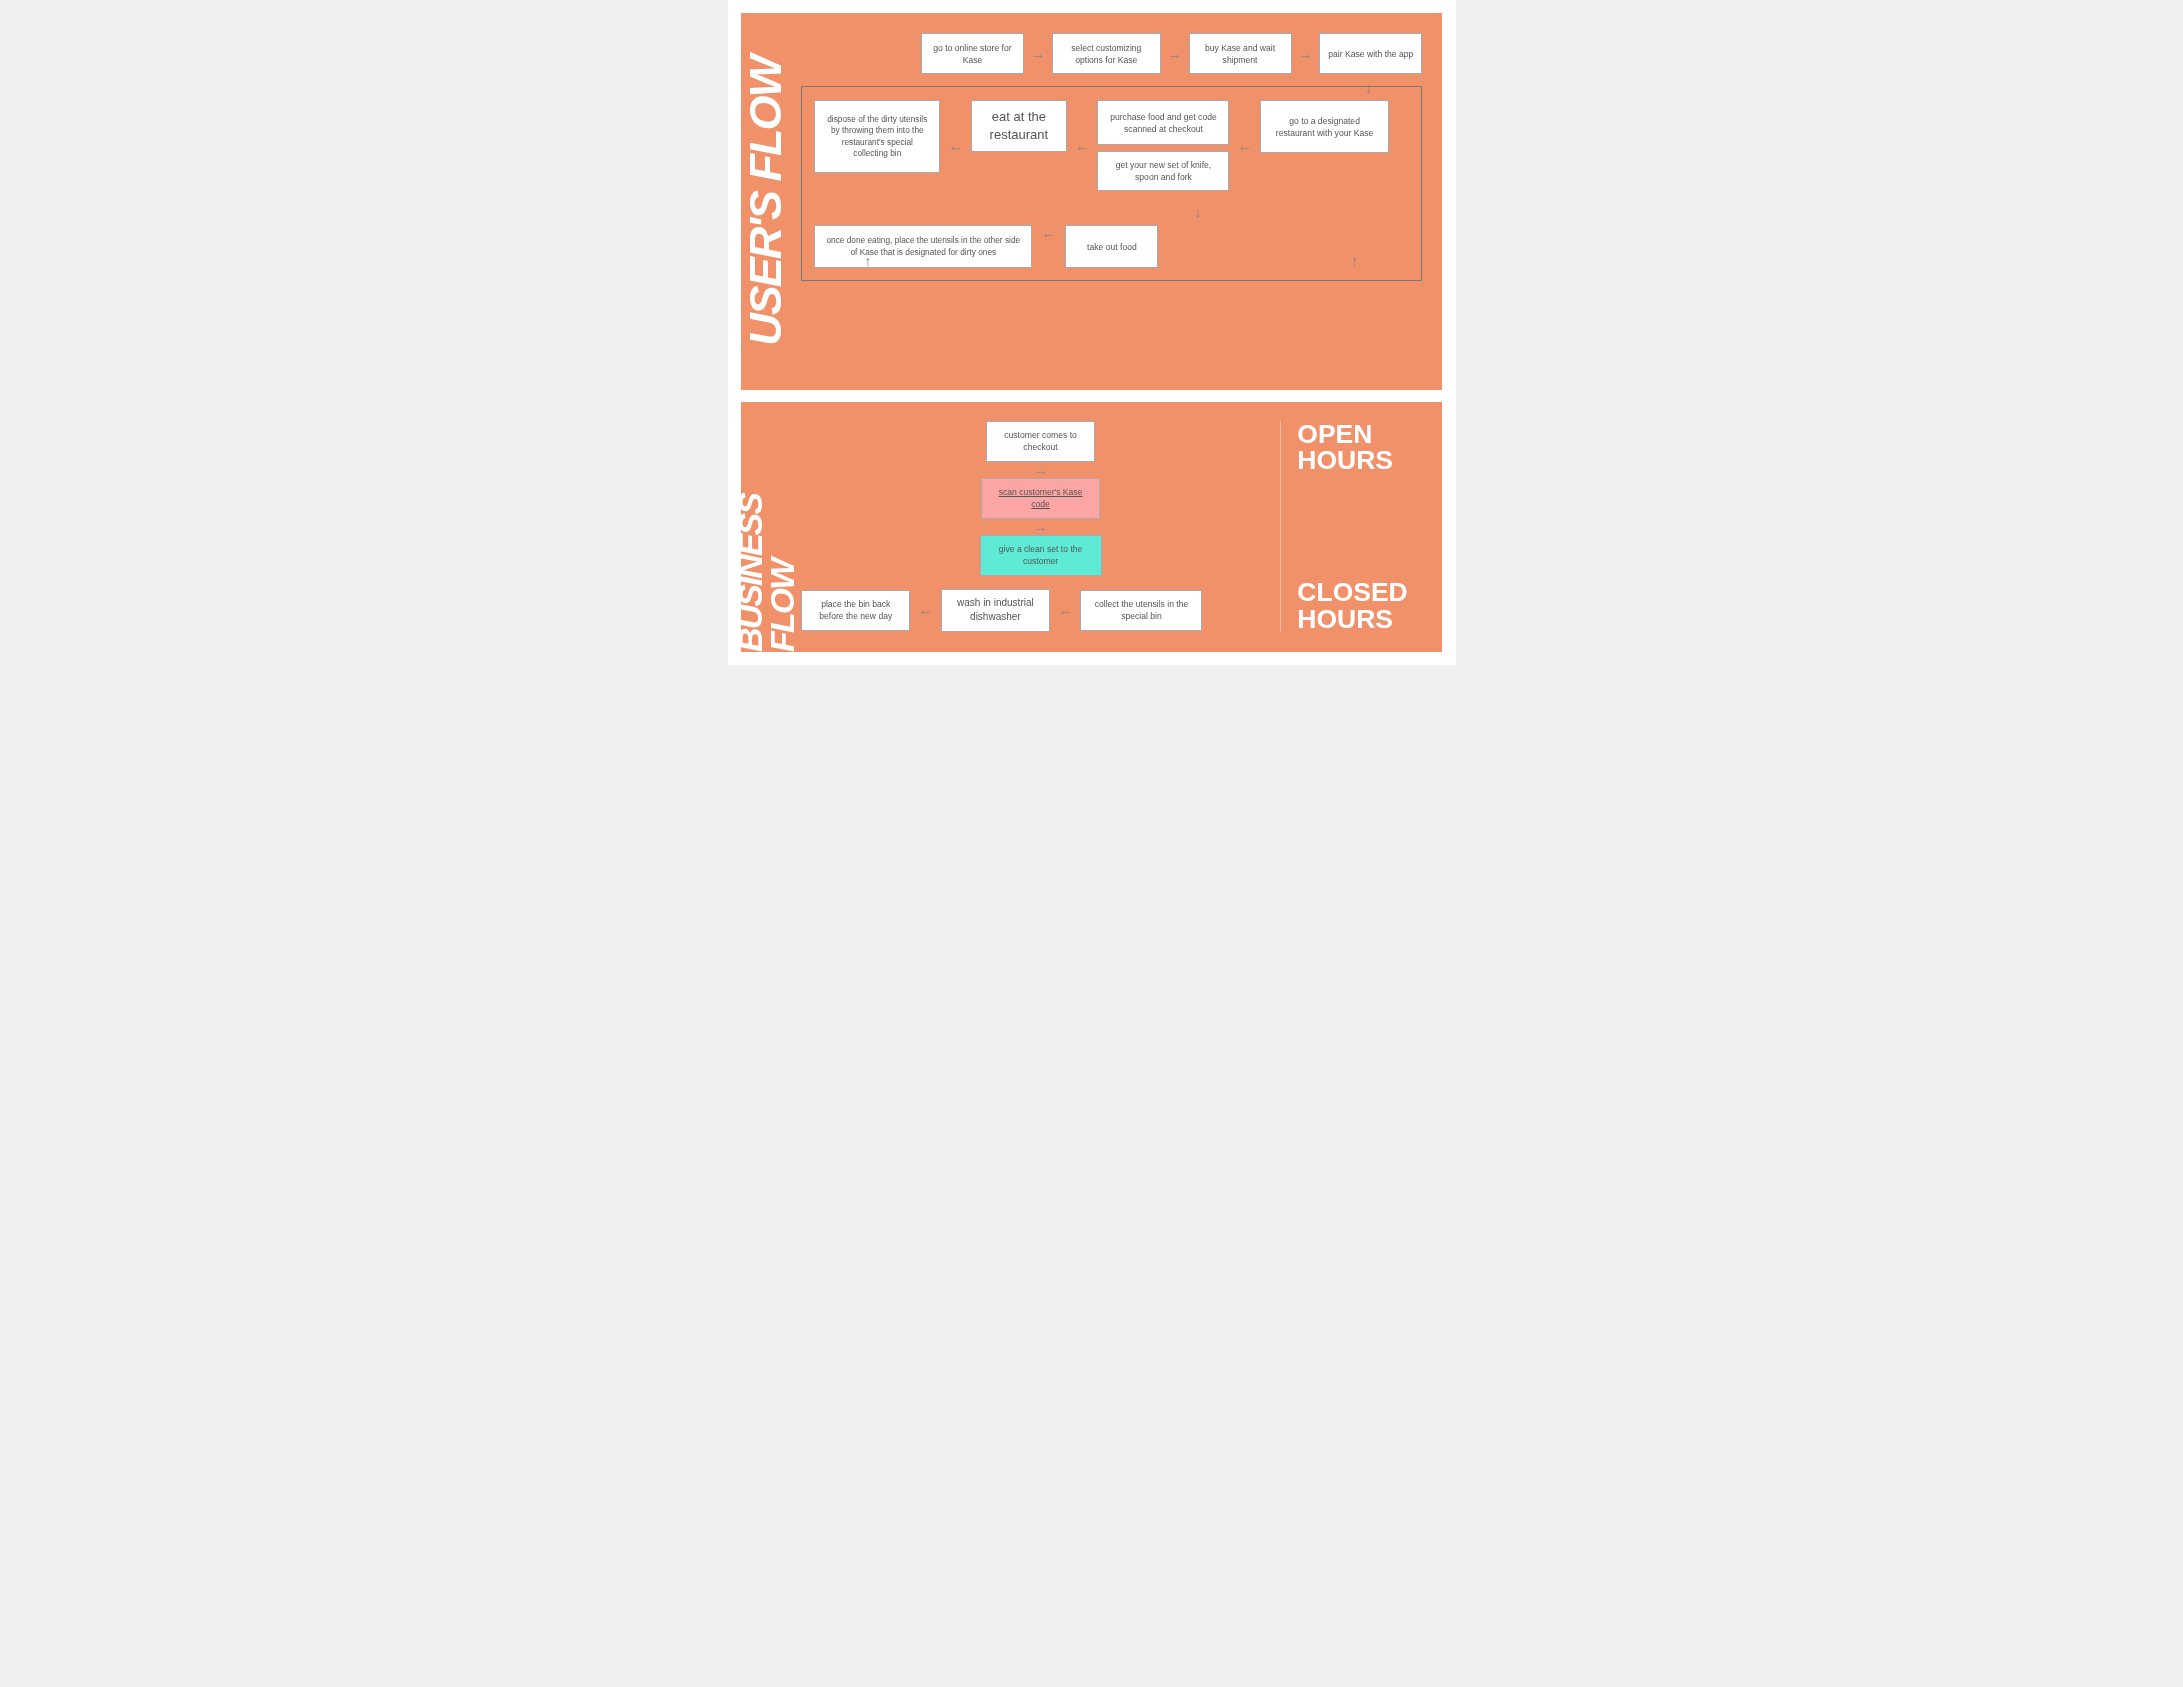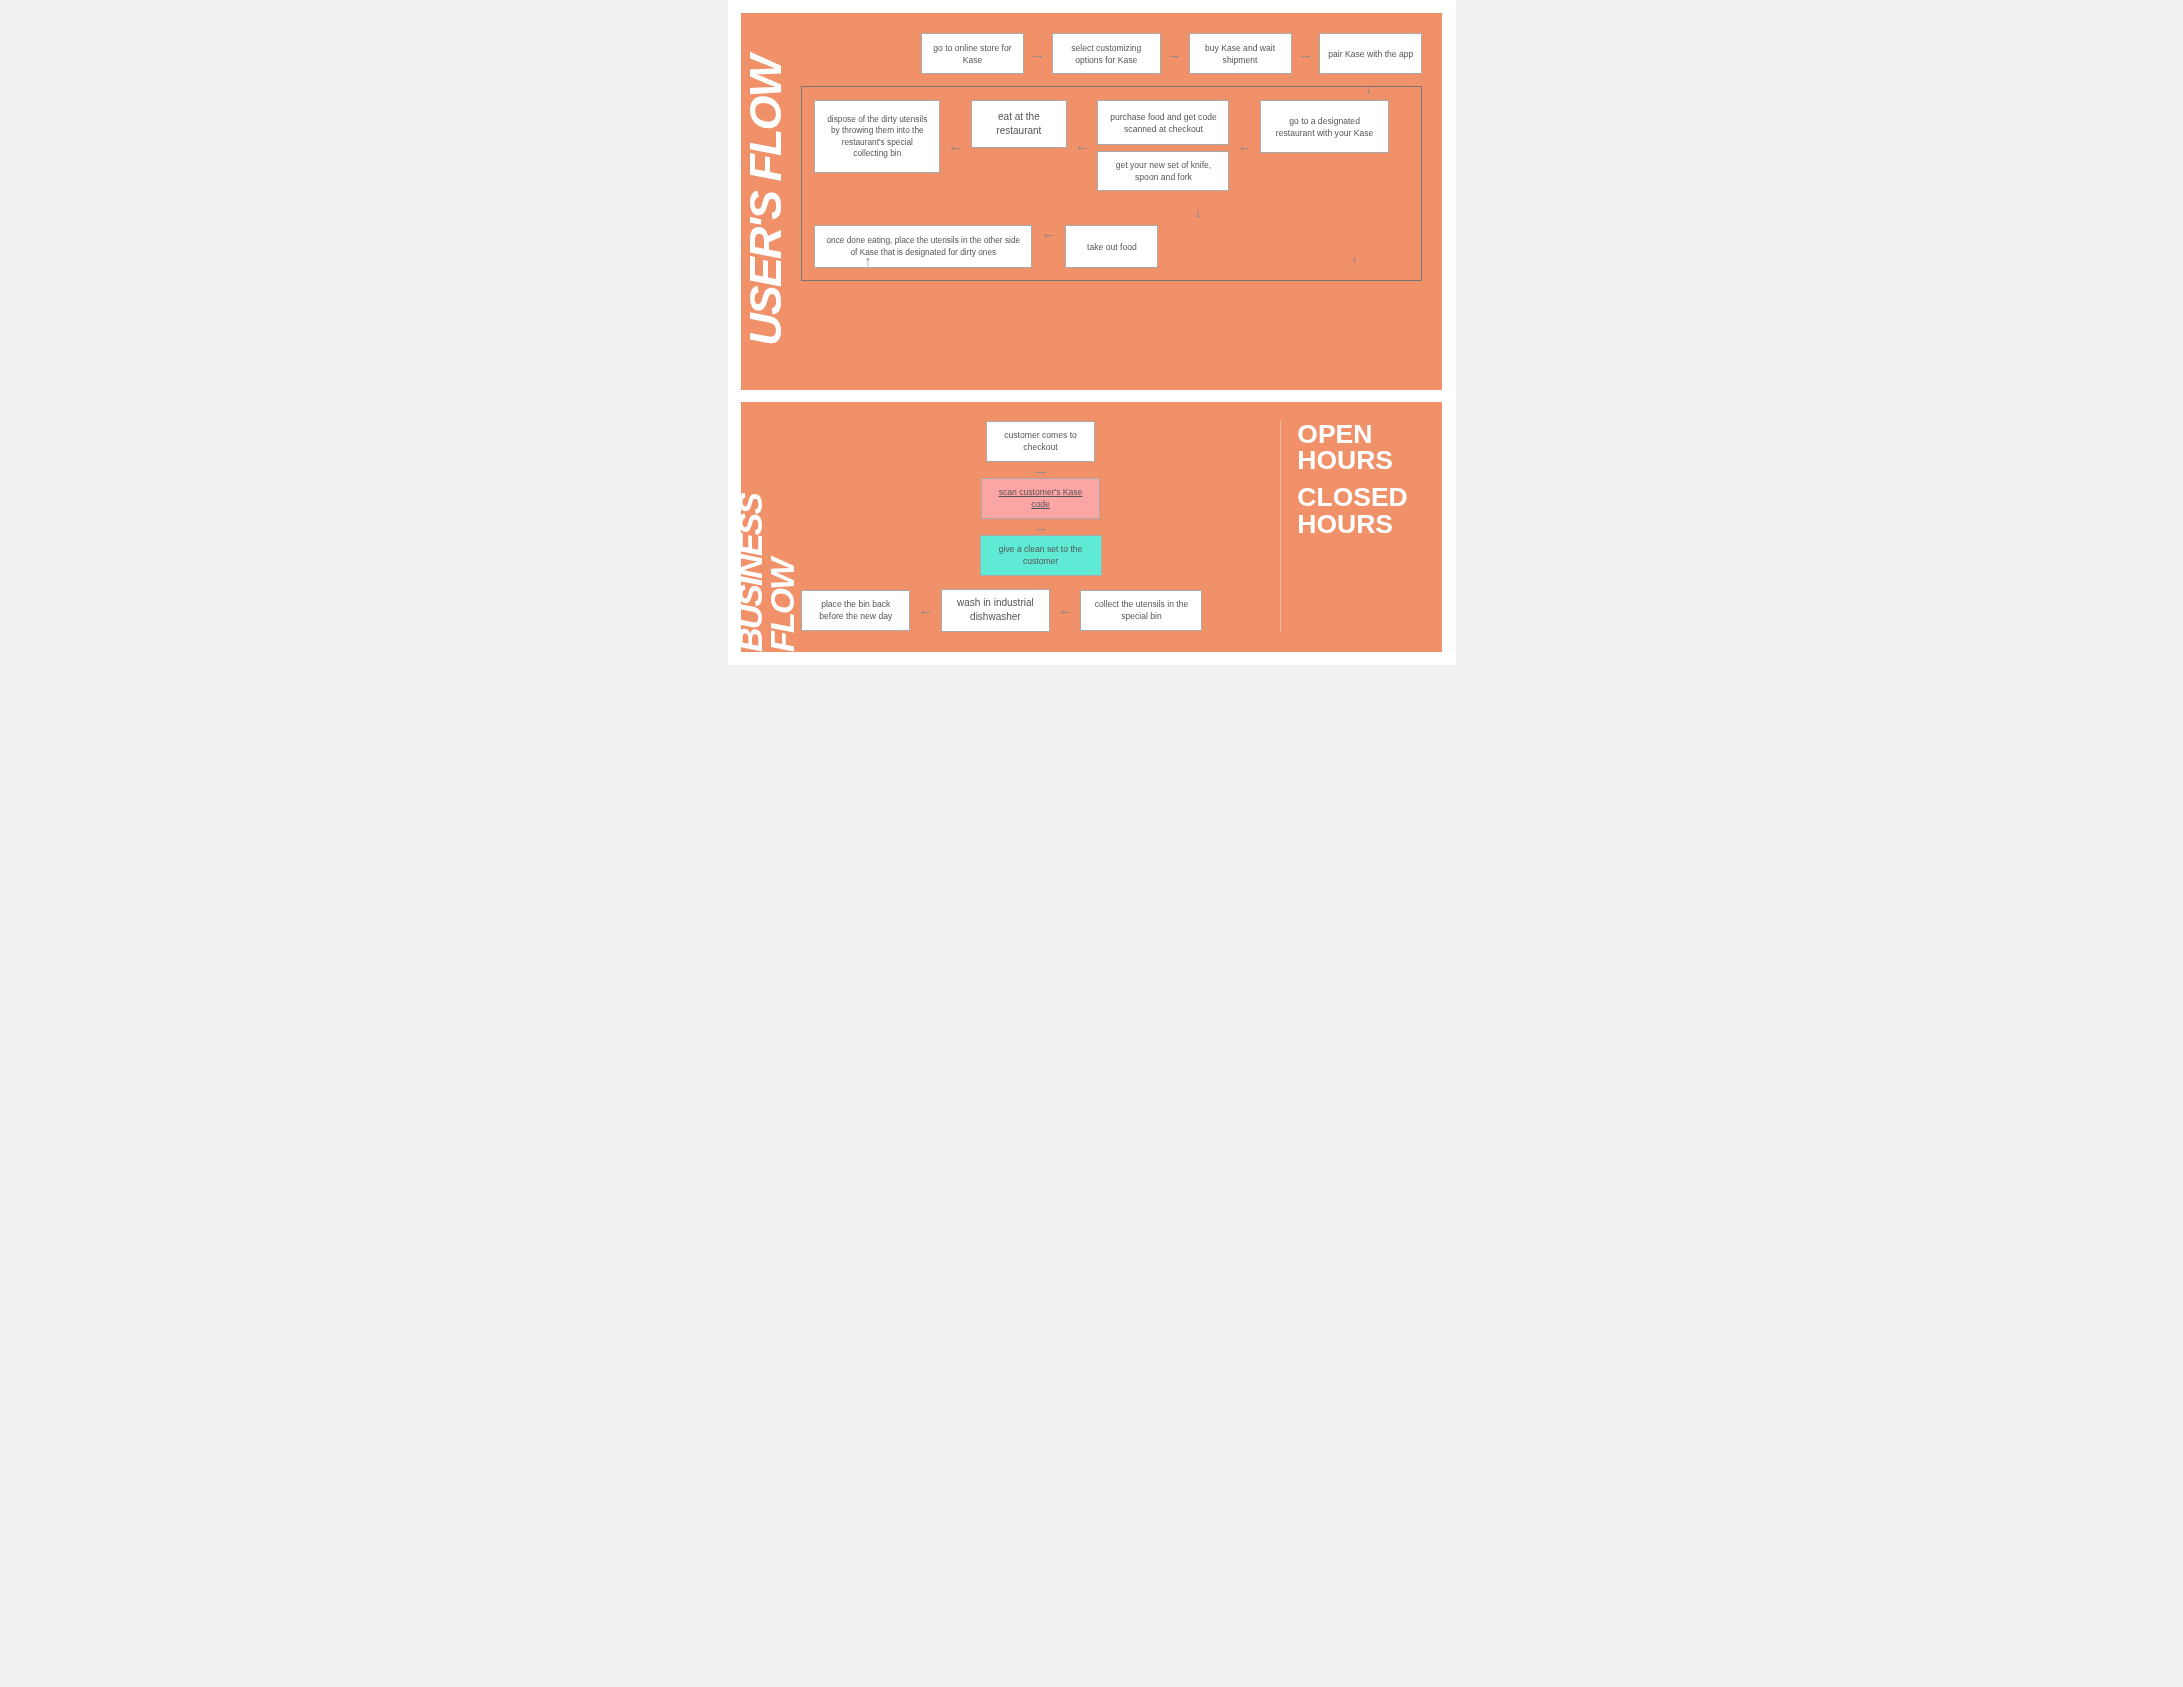--- a/index.html
+++ b/index.html
@@ -69,21 +69,21 @@
         <div style="border:1px solid #777; padding:13.2px 12px 12px 12px; position:relative; margin-top:12px;">
 
           <div style="display:flex; align-items:flex-start; margin-bottom:13.2px;">
 
             <div style="width:126px; min-height:73px; background:white; border:1px solid #aaa; padding:6.6px 8px; text-align:center; font-size:8.3px; color:#555; line-height:1.4; display:flex; align-items:center; justify-content:center; flex-shrink:0;">
               <span>dispose of the dirty utensils by throwing them into the restaurant's special collecting bin</span>
             </div>
 
             <div style="color:#888; font-size:14.6px; padding:0 8px; align-self:center;">←</div>
 
-            <div style="width:96px; min-height:48px; background:white; border:1px solid #aaa; padding:6.6px 8px; text-align:center; font-size:10px; color:#555; line-height:1.4; display:flex; align-items:center; justify-content:center; flex-shrink:0;">
+            <div style="width:96px; min-height:48px; background:white; border:1px solid #aaa; padding:6.6px 8px; text-align:center; font-size:13px; color:#555; line-height:1.4; display:flex; align-items:center; justify-content:center; flex-shrink:0;">
               <span>eat at the restaurant</span>
             </div>
 
             <div style="color:#888; font-size:14.6px; padding:0 8px; align-self:center;">←</div>
 
             <div style="display:flex; flex-direction:column; align-items:center; flex-shrink:0;">
               <div style="width:132px; min-height:45px; background:white; border:1px solid #aaa; padding:6.6px 8px; text-align:center; font-size:8.6px; color:#555; line-height:1.4; display:flex; align-items:center; justify-content:center; margin-bottom:5.3px;">
                 <span>purchase food and get code scanned at checkout</span>
               </div>
               <div style="width:132px; min-height:40px; background:white; border:1px solid #aaa; padding:6.6px 8px; text-align:center; font-size:8.6px; color:#555; line-height:1.4; display:flex; align-items:center; justify-content:center;">
@@ -174,21 +174,21 @@
           <div style="color:#888; font-size:14.6px; padding:0 8px;">←</div>
 
           <div style="width:122px; min-height:41px; background:white; border:1px solid #aaa; padding:6.6px 8px; text-align:center; font-size:8.6px; color:#555; line-height:1.4; display:flex; align-items:center; justify-content:center; flex-shrink:0;">
             <span>collect the utensils in the special bin</span>
           </div>
 
         </div>
 
       </div>
 
-      <div style="width:146px; flex-shrink:0; padding-left:16.5px; border-left:1.3px solid rgba(255,255,255,0.4); display:flex; flex-direction:column; justify-content:flex-start;">
+      <div style="width:146px; flex-shrink:0; padding-left:16.5px; border-left:1.3px solid rgba(255,255,255,0.4); display:flex; flex-direction:column; justify-content:space-between;">
         <div style="font-size:26.5px; font-weight:900; color:white; text-transform:uppercase; line-height:1.0; margin-bottom:10.6px;">
           <span>OPEN HOURS</span>
         </div>
         <div style="font-size:26.5px; font-weight:900; color:white; text-transform:uppercase; line-height:1.0;">
           <span>CLOSED HOURS</span>
         </div>
       </div>
 
     </div>
 

